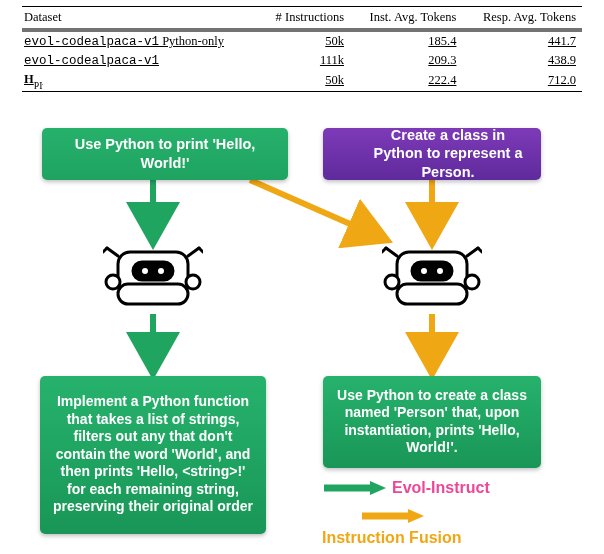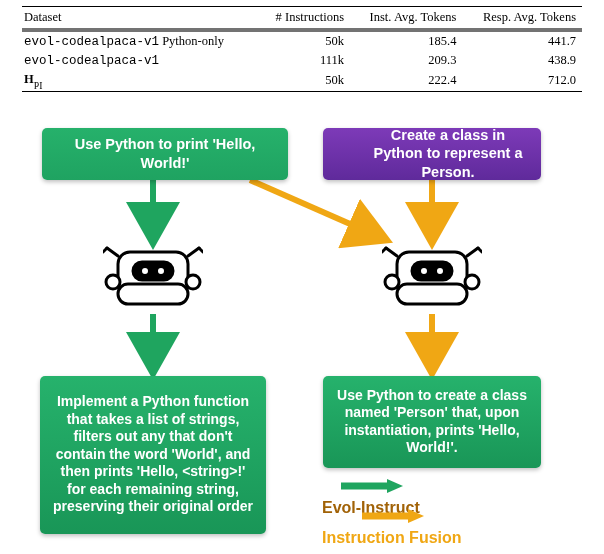--- a/index.html
+++ b/index.html
@@ -22,20 +22,21 @@
       font-weight: normal;
       text-align: right;
       padding: 3px 6px 3px 6px;
       border-top: 1.5px solid #000;
       border-bottom: 4px solid #737373;
     }
     .table th:first-child { text-align: left; padding-left: 2px; }
     .table td {
       text-align: right;
       padding: 2px 6px;
+      text-decoration: underline;
     }
     .table td:first-child {
       text-align: left;
       padding-left: 2px;
       white-space: nowrap;
     }
     .table tr:last-child td {
       border-bottom: 1.5px solid #000;
     }
     .mono { font-family: 'Courier New', monospace; }
@@ -90,21 +91,21 @@
     .legend {
       position: absolute;
       font-family: Helvetica, Arial, sans-serif;
       font-weight: bold;
       font-size: 16px;
       display: flex;
       align-items: center;
       gap: 6px;
     }
     .legend svg { flex-shrink: 0; }
-    .legend-evol { color: #a16207; flex-direction: column; }
+    .legend-evol { color: #ec4899; }
     .legend-fusion { color: #f0a714; }
   </style>
 </head>
 <body>
 
 <table class="table">
   <thead>
     <tr>
       <th>Dataset</th>
       <th># Instructions</th>

